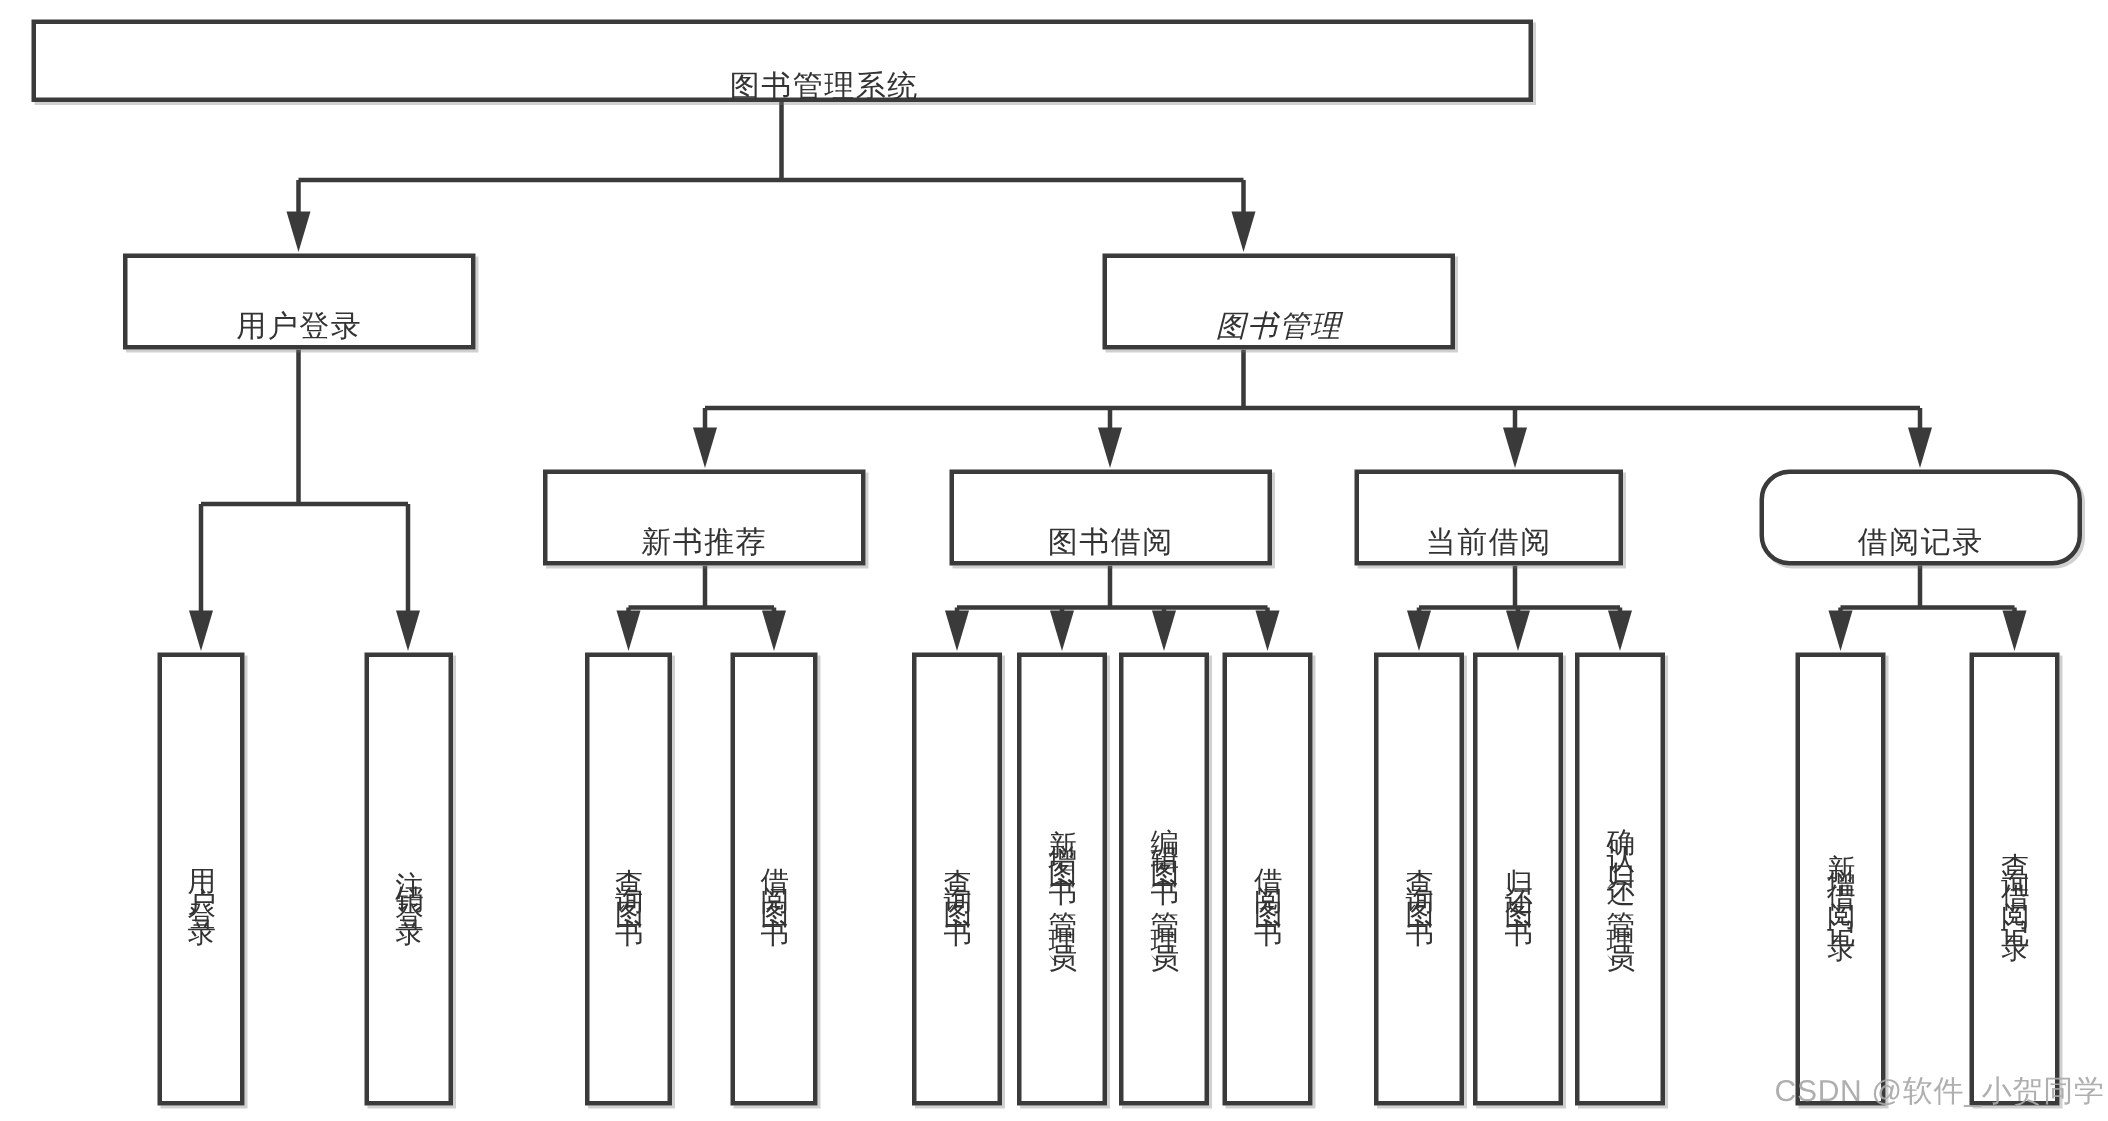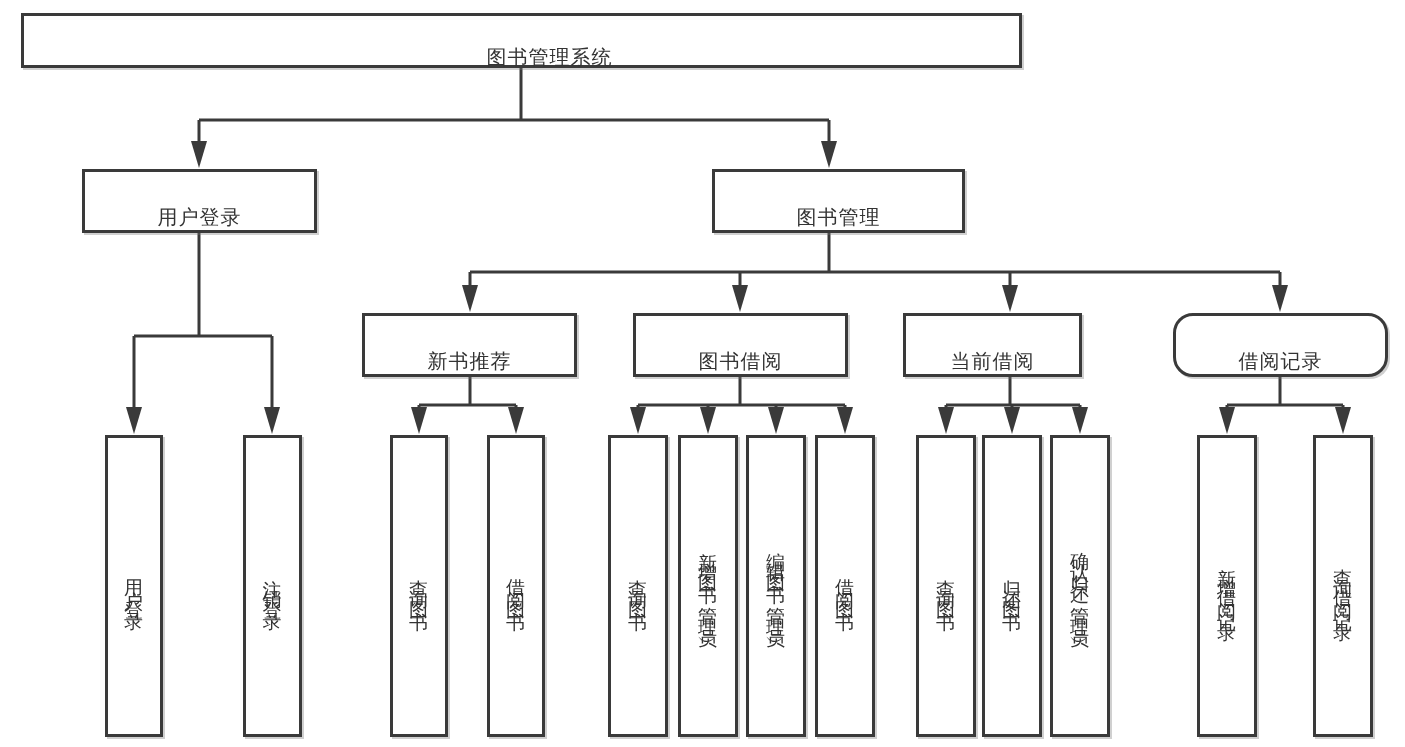--- a/index.html
+++ b/index.html
@@ -110,21 +110,21 @@
     </g>
   </svg>
 
   <div class="node" style="left:21px; top:13px; width:1001px; height:55px;">
     <span class="hlabel root-label">图书管理系统</span>
   </div>
 
   <div class="node" style="left:82px; top:169px; width:235px; height:64px;">
     <span class="hlabel">用户登录</span>
   </div>
-  <div class="node" style="left:712px; top:169px; width:253px; height:64px;">
+  <div class="node" style="left:735px; top:169px; width:235px; height:64px;font-style:italic;">
     <span class="hlabel">图书管理</span>
   </div>
 
   <div class="node" style="left:362px; top:313px; width:215px; height:64px;">
     <span class="hlabel">新书推荐</span>
   </div>
   <div class="node" style="left:633px; top:313px; width:215px; height:64px;">
     <span class="hlabel">图书借阅</span>
   </div>
   <div class="node" style="left:903px; top:313px; width:179px; height:64px;">
@@ -171,14 +171,15 @@
     <span class="vlabel">确认归还（管理员）</span>
   </div>
 
   <div class="node" style="left:1197px; top:435px; width:60px; height:302px;">
     <span class="vlabel">新增借阅记录</span>
   </div>
   <div class="node" style="left:1313px; top:435px; width:60px; height:302px;">
     <span class="vlabel">查询借阅记录</span>
   </div>
 
+  <div class="watermark">CSDN @软件_小贺同学</div>
 
 </div>
 
 </body></html>

